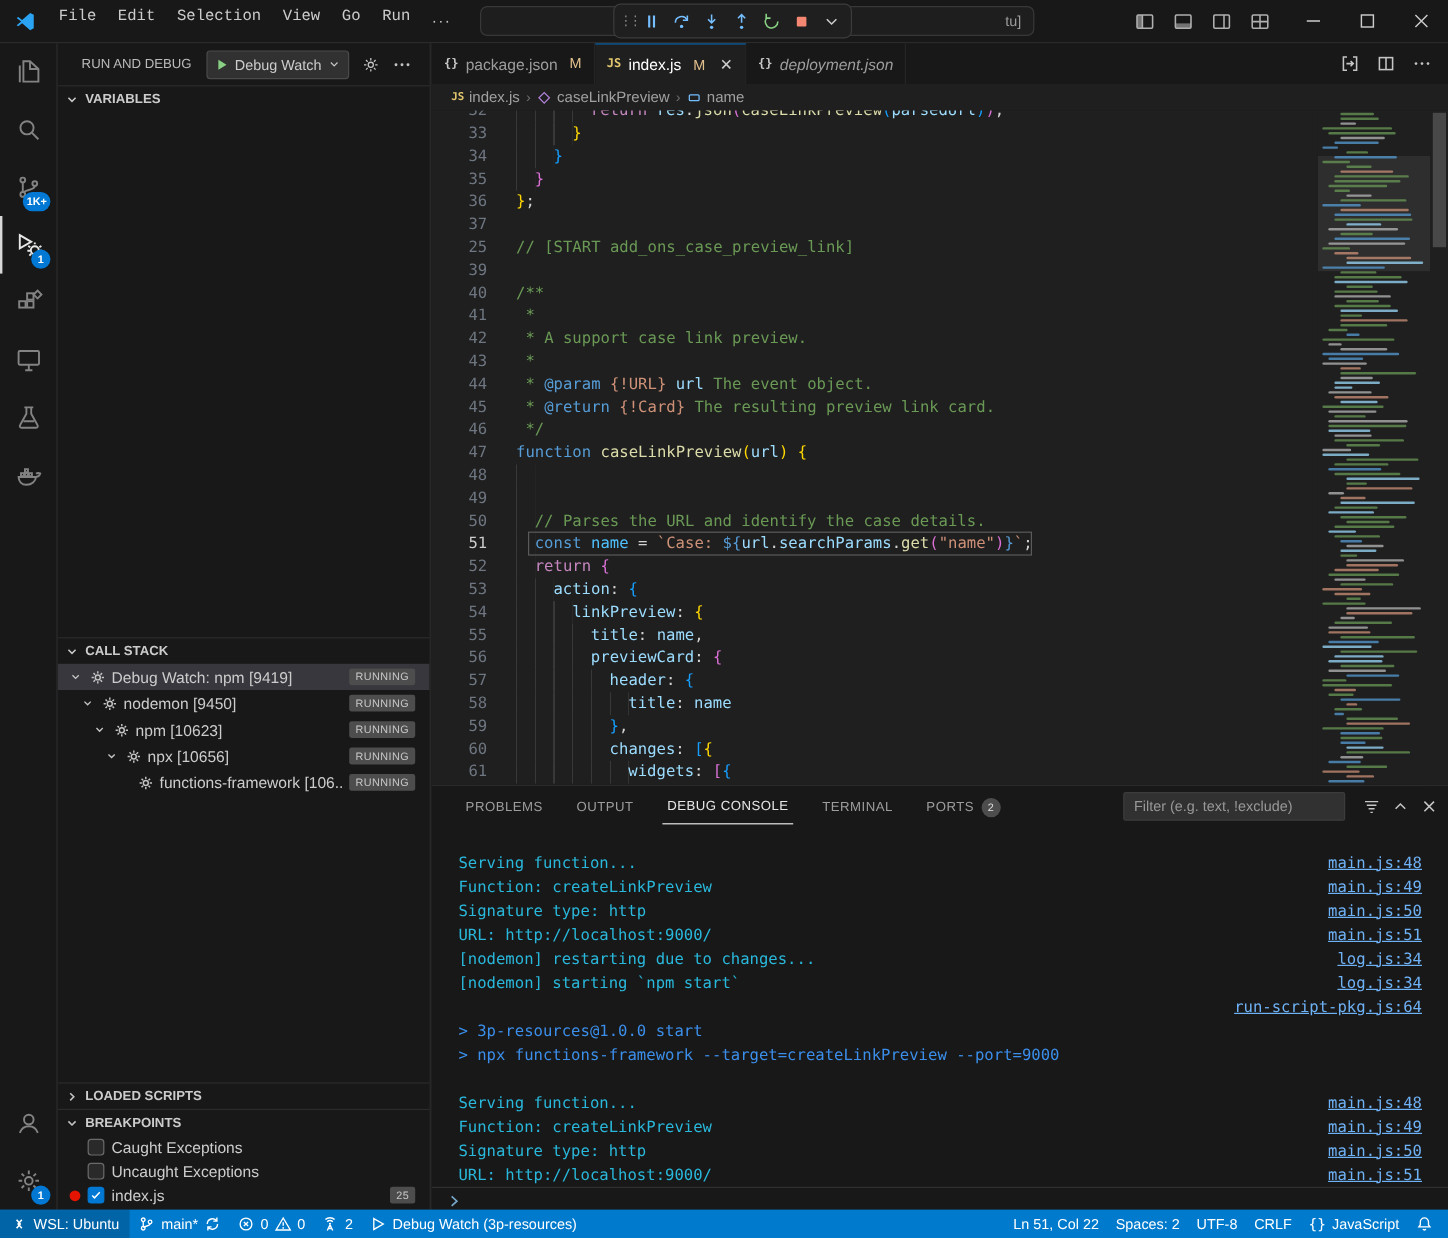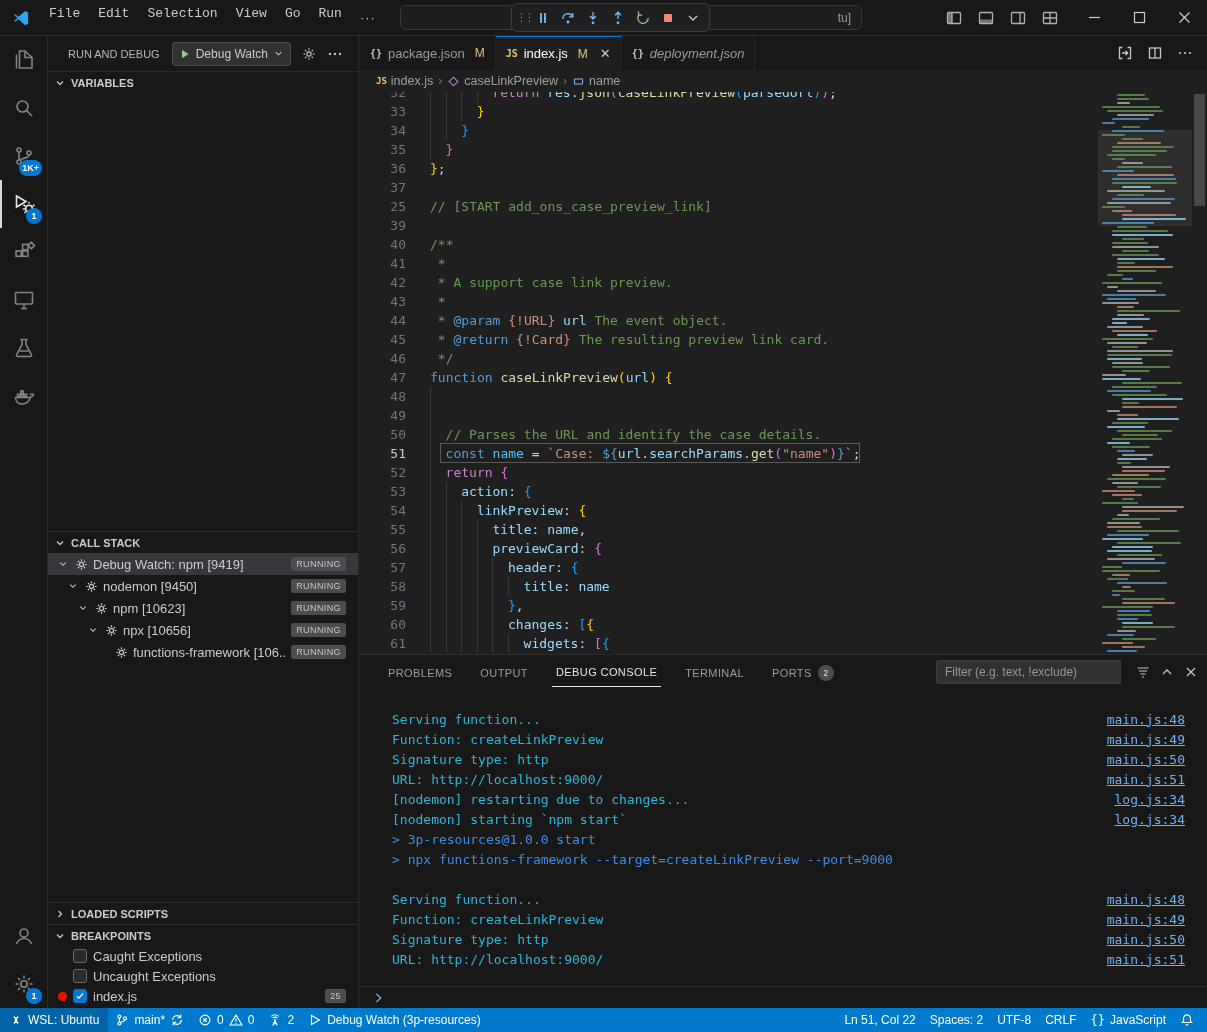--- a/index.html
+++ b/index.html
@@ -120,21 +120,21 @@
   .ptab{font-size:11px;letter-spacing:.4px;color:#9d9d9d;padding:9px 4px 8px;margin:0 8px;display:flex;align-items:center;gap:6px;}
   .ptab.active{color:#e7e7e7;border-bottom:1px solid #e7e7e7;}
   .ptab-badge{background:#4d4d4d;color:#e0e0e0;font-size:9px;width:16px;height:16px;border-radius:9px;
     display:flex;align-items:center;justify-content:center;letter-spacing:0;}
   .panel-controls{position:absolute;right:8px;top:5px;display:flex;align-items:center;gap:8px;}
   .filter-input{width:185px;height:24px;background:#313131;border:1px solid #3c3c3c;border-radius:2px;
     color:#fdba74;font-size:12px;padding:0 8px;font-family:"Liberation Sans",sans-serif;margin-right:6px;}
   .filter-input::placeholder{color:#989898;}
   .panel-controls .ic{width:16px;height:16px;color:#c5c5c5;}
   .console{flex:1 1 auto;overflow:hidden;padding-top:20px;}
-  .crow{display:flex;align-items:center;height:20px;padding:0 22px 0 32px;
+  .crow{display:flex;align-items:center;height:20px;padding:0 22px 0 22px;
     font-family:"DejaVu Sans Mono",monospace;font-size:13px;}
   .crow .txt{flex:1;white-space:pre;}
   .crow .txt.t{color:var(--console-teal);} .crow .txt.b{color:var(--console-blue);}
   .crow .lnk{color:var(--console-link);text-decoration:underline;white-space:nowrap;}
   .console-input{height:22px;flex:0 0 22px;border-top:1px solid #303030;display:flex;align-items:center;padding-left:12px;}
   .console-input .ic{width:14px;height:14px;color:#75a7c9;}
 
   
   .statusbar{position:absolute;left:0;right:0;bottom:0;height:24px;background:var(--statusbar-bg);
     display:flex;align-items:center;color:#ffffff;font-size:12px;z-index:40;}
@@ -1047,20 +1047,24 @@
         </div>
         <div class="crow">
           <span class="txt t">[nodemon] restarting due to changes...</span>
           <span class="lnk">log.js:34</span>
         </div>
         <div class="crow">
           <span class="txt t">[nodemon] starting `npm start`</span>
           <span class="lnk">log.js:34</span>
         </div>
         <div class="crow">
+          <span class="txt t"></span>
+          <span class="lnk">run-script-pkg.js:64</span>
+        </div>
+        <div class="crow">
           <span class="txt b">&gt; 3p-resources@1.0.0 start</span>
         </div>
         <div class="crow">
           <span class="txt b">&gt; npx functions-framework --target=createLinkPreview --port=9000</span>
         </div>
         <div class="crow">
           <span class="txt t"></span>
         </div>
         <div class="crow">
           <span class="txt t">Serving function...</span>

